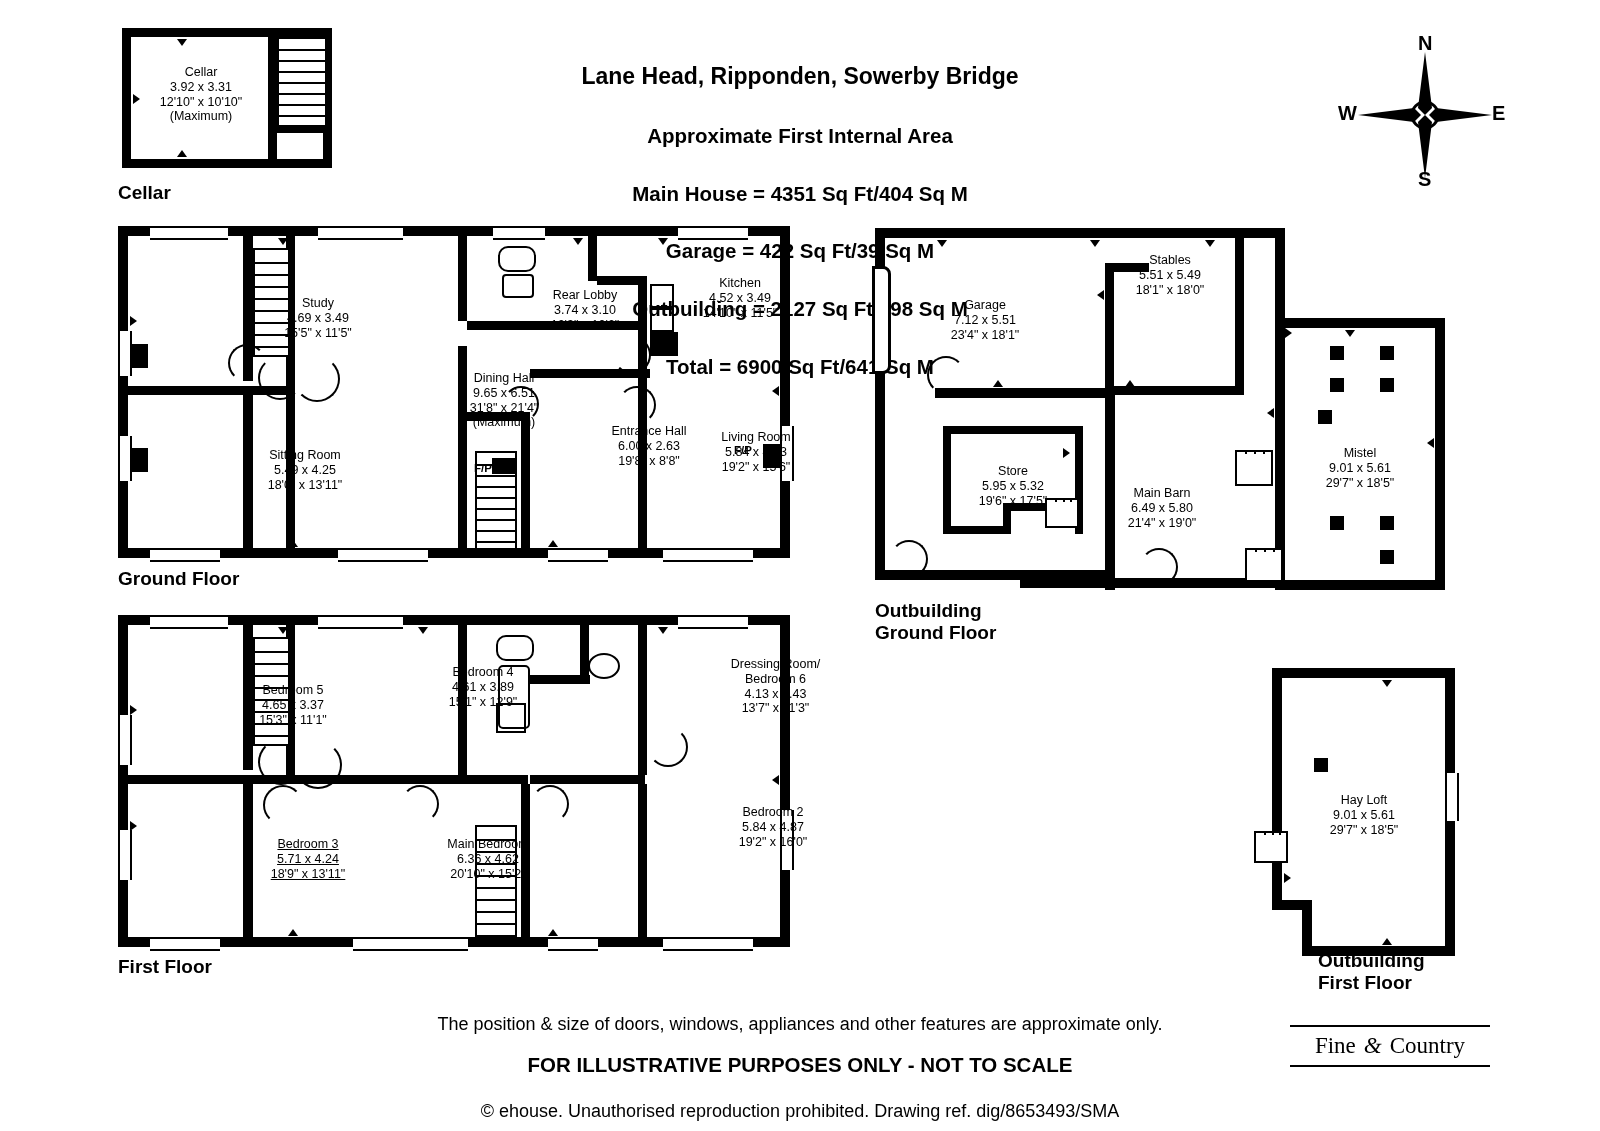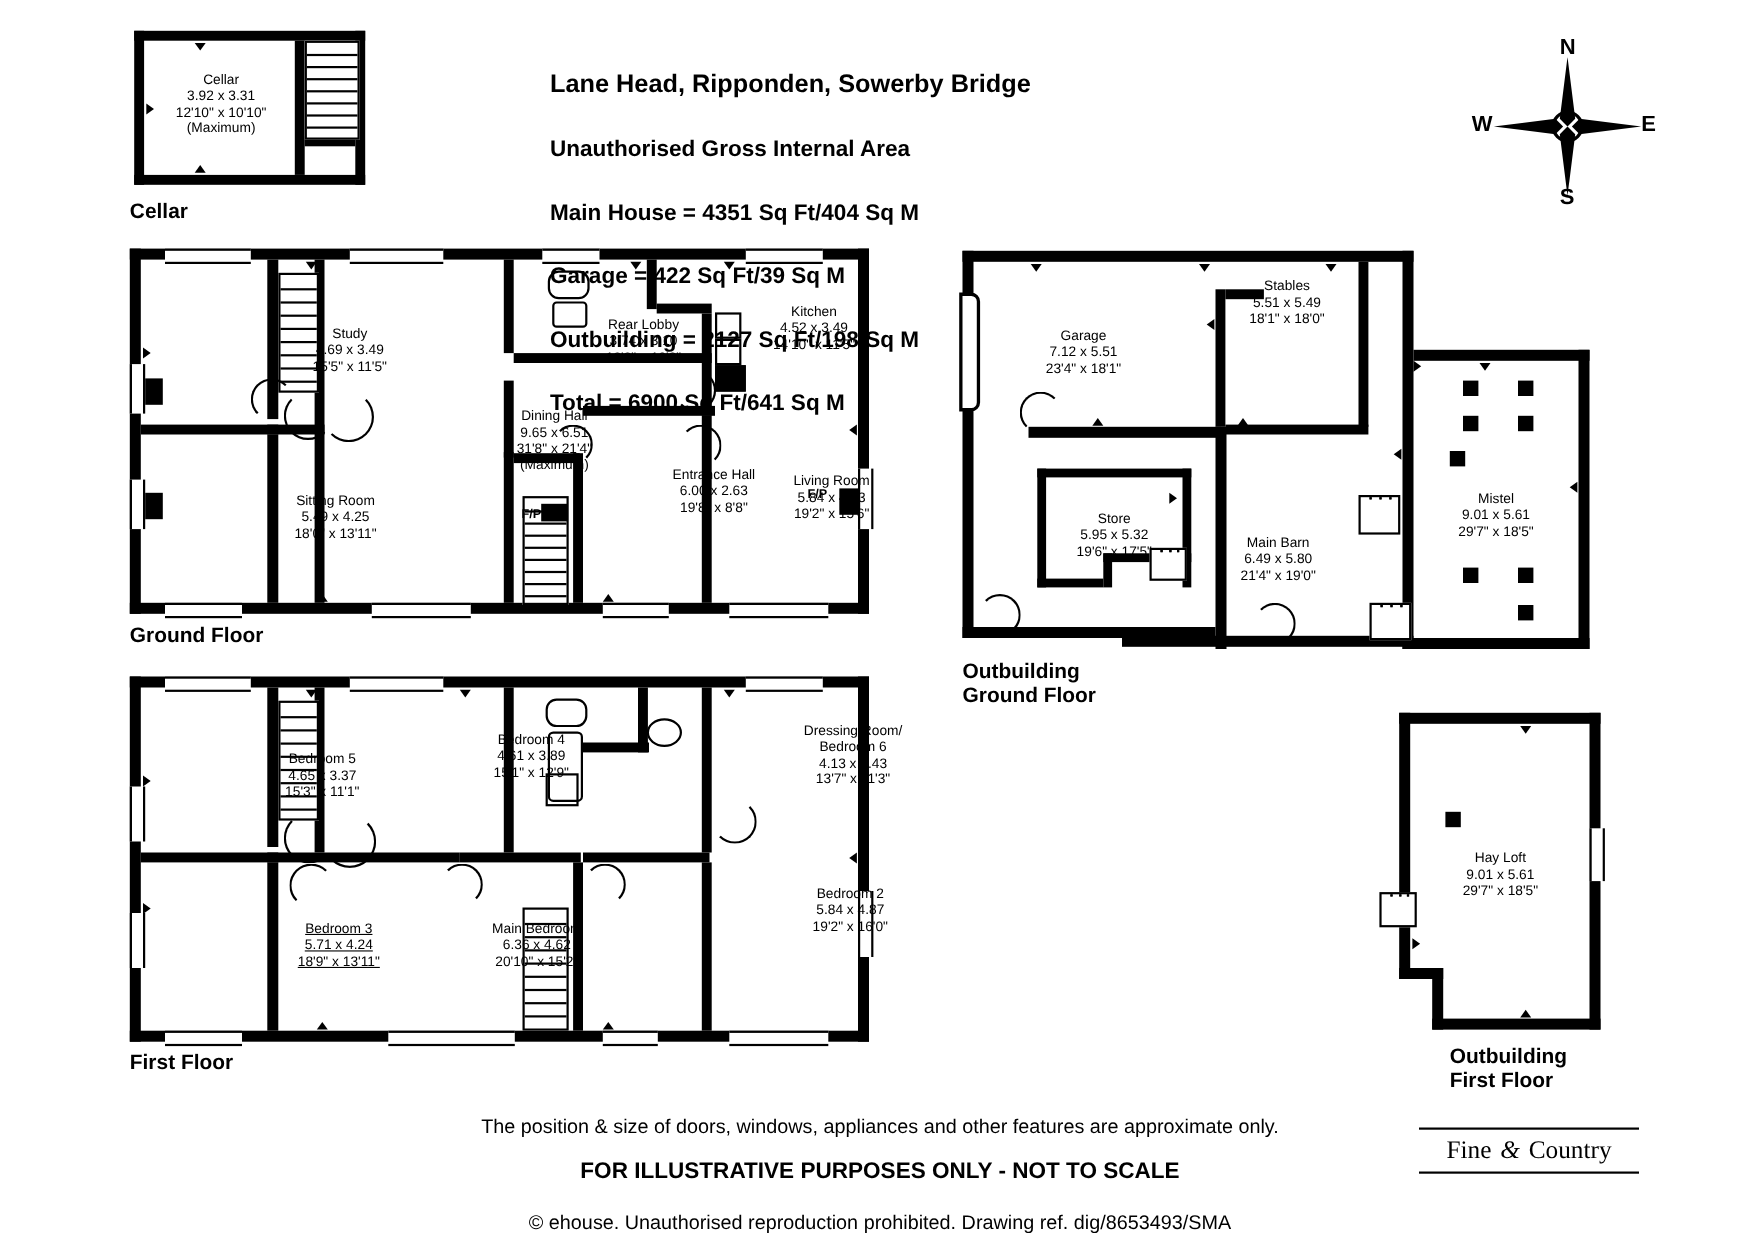--- a/index.html
+++ b/index.html
@@ -1,21 +1,21 @@
 <!DOCTYPE html>
 <html><head>
 <meta charset="utf-8">
 <style>
   html,body{margin:0;padding:0;background:#fff;}
   body{width:1600px;height:1131px;position:relative;font-family:"Liberation Sans",sans-serif;color:#000;overflow:hidden;}
   .abs{position:absolute;}
   .wall{position:absolute;background:#000;}
   .room{position:absolute;text-align:center;font-size:12.5px;line-height:1.18;white-space:pre-line;}
   .floorlabel{position:absolute;font-size:19px;font-weight:bold;line-height:1.15;white-space:pre-line;}
-  .title{position:absolute;font-weight:bold;line-height:1.33;white-space:pre-line;}
+  .title{position:absolute;text-align:center;font-weight:bold;line-height:1.33;white-space:pre-line;}
   .footer{position:absolute;text-align:center;white-space:pre-line;}
   .win{position:absolute;background:#fff;border-top:2px solid #000;border-bottom:2px solid #000;}
   .winv{position:absolute;background:#fff;border-left:2px solid #000;border-right:2px solid #000;}
   .door{position:absolute;border:2px solid #000;border-radius:50%;border-top-color:transparent;border-right-color:transparent;}
   .tri{position:absolute;width:0;height:0;}
   .tri-d{border-left:5px solid transparent;border-right:5px solid transparent;border-top:7px solid #000;}
   .tri-u{border-left:5px solid transparent;border-right:5px solid transparent;border-bottom:7px solid #000;}
   .tri-l{border-top:5px solid transparent;border-bottom:5px solid transparent;border-right:7px solid #000;}
   .tri-r{border-top:5px solid transparent;border-bottom:5px solid transparent;border-left:7px solid #000;}
   .stair{position:absolute;border:2px solid #000;background:#fff;}
@@ -24,21 +24,21 @@
   .pillar{position:absolute;background:#000;}
   .fp{position:absolute;font-size:11.5px;font-weight:bold;}
   .compass{position:absolute;}
   .brand{position:absolute;text-align:center;}
 </style>
 </head>
 <body>
 
 <div class="title" style="left:500px;top:30px;width:600px;font-size:23px;">
   <div>Lane Head, Ripponden, Sowerby Bridge</div>
-  <div style="font-size:20.5px">Unauthorised Gross Internal Area</div>
+  <div style="font-size:20.5px">Approximate First Internal Area</div>
   <div style="font-size:20.5px">Main House = 4351 Sq Ft/404 Sq M</div>
   <div style="font-size:20.5px">Garage = 422 Sq Ft/39 Sq M</div>
   <div style="font-size:20.5px">Outbuilding = 2127 Sq Ft/198 Sq M</div>
   <div style="font-size:20.5px">Total = 6900 Sq Ft/641 Sq M</div>
 </div>
 
 <div class="compass" style="left:1340px;top:40px;width:170px;height:150px;">
   <svg width="170" height="150" viewBox="0 0 170 150">
     <g fill="#000">
       <polygon points="85,12 92,68 85,75 78,68"></polygon>
@@ -365,21 +365,21 @@
   <div class="room" style="left:222px;top:258px;width:130px;">Main Barn
 6.49 x 5.80
 21'4" x 19'0"</div>
   <div class="room" style="left:420px;top:218px;width:130px;">Mistel
 9.01 x 5.61
 29'7" x 18'5"</div>
 </div>
 <div class="floorlabel" style="left:875px;top:600px;">Outbuilding
 Ground Floor</div>
 
-<div class="abs" style="left:1272px;top:648px;width:183px;height:368px;text-decoration:underline;">
+<div class="abs" style="left:1272px;top:668px;width:183px;height:368px;text-decoration:underline;">
   <div class="wall" style="left:0;top:0;width:183px;height:10px;"></div>
   <div class="wall" style="left:0;top:0;width:10px;height:242px;"></div>
   <div class="wall" style="left:173px;top:0;width:10px;height:288px;"></div>
   <div class="wall" style="left:30px;top:278px;width:153px;height:10px;"></div>
   <div class="wall" style="left:0;top:232px;width:40px;height:10px;"></div>
   <div class="wall" style="left:30px;top:232px;width:10px;height:56px;"></div>
   <div class="pillar" style="left:42px;top:90px;width:14px;height:14px;"></div>
   <div class="winv" style="left:173px;top:105px;width:10px;height:48px;"></div>
   <div class="stair stairv" style="left:-18px;top:163px;width:30px;height:28px;">
     <i style="left:8px"></i>

